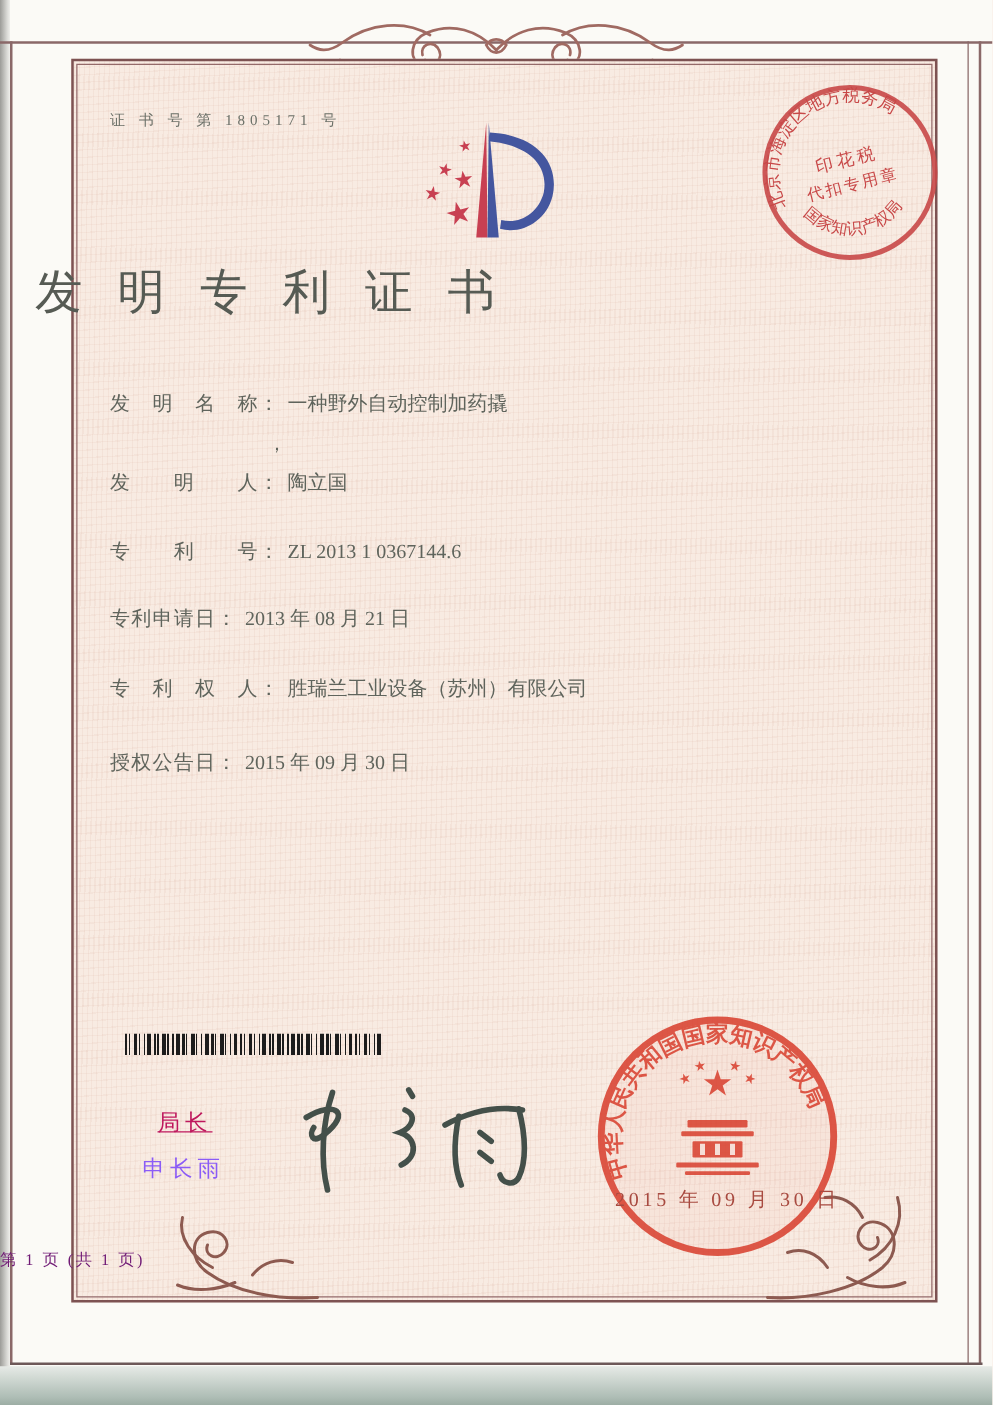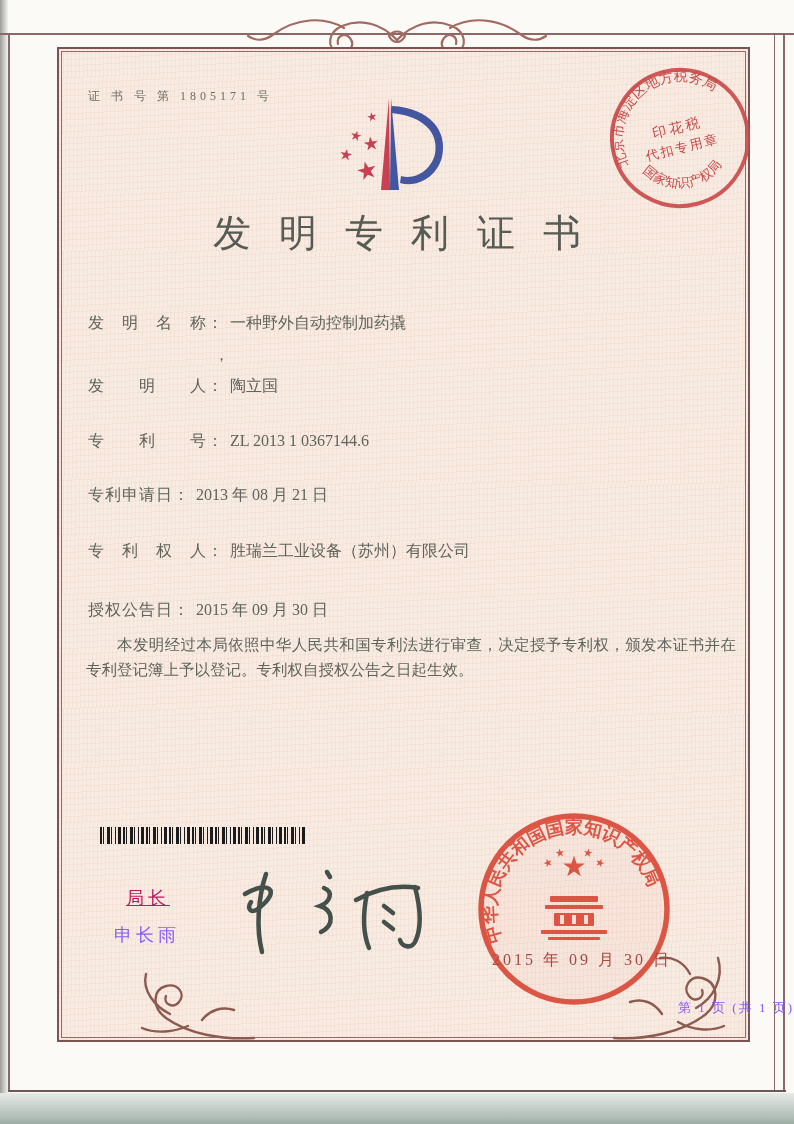--- a/index.html
+++ b/index.html
@@ -27,21 +27,21 @@
     background:
       repeating-linear-gradient(91deg, rgba(205,150,130,0.10) 0 1px, rgba(0,0,0,0) 1px 4px),
       repeating-linear-gradient(-3deg, rgba(205,150,130,0.09) 0 1px, rgba(0,0,0,0) 1px 6px),
       #f8ebe2;
   }
   .frame::after{content:"";position:absolute;left:2px;top:2px;right:2px;bottom:2px;
     border:1px solid #946a6a;pointer-events:none;}
   .flourish{position:absolute;pointer-events:none;}
   
   .cert-no{position:absolute;left:88px;top:88px;font-size:12px;letter-spacing:4px;color:#6b7068;}
-  .title{position:absolute;left:0;top:208px;width:794px;text-align:center;
+  .title{position:absolute;left:0;top:208px;width:794px;text-align:left;
     font-size:38px;color:#565b54;letter-spacing:28px;text-indent:28px;font-weight:500;}
   .field{position:absolute;left:88px;font-size:16px;color:#5f645c;white-space:nowrap;}
   .field .lab{letter-spacing:1px;}
   .field .val{margin-left:6px;}
   .continuation{position:absolute;left:214px;top:346px;font-size:15px;color:#5f645c;}
   .body-text{position:absolute;left:86px;top:632px;width:650px;
     font-size:15.5px;line-height:25px;color:#5f645c;text-align:justify;}
   .body-text p{margin:0;text-indent:2em;}
   .barcode{position:absolute;left:100px;top:827px;width:207px;height:17px;
     background:repeating-linear-gradient(90deg,
@@ -50,22 +50,22 @@
       #1c1c1c 7px 10px,rgba(0,0,0,0) 10px 11px,
       #1c1c1c 11px 12px,rgba(0,0,0,0) 12px 15px,
       #1c1c1c 15px 16px,rgba(0,0,0,0) 16px 18px,
       #1c1c1c 18px 21px,rgba(0,0,0,0) 21px 23px);}
   .signer-role{position:absolute;left:126px;top:886px;font-size:18px;letter-spacing:4px;color:#be185d;text-decoration:underline;}
   .signer-name{position:absolute;left:114px;top:923px;font-size:18px;letter-spacing:4px;color:#8b5cf6;}
   .signature{position:absolute;left:228px;top:858px;width:210px;height:100px;}
   .seal{position:absolute;left:468px;top:803px;width:212px;height:212px;opacity:.87;}
   .seal-date{position:absolute;left:492px;top:950px;font-size:16px;letter-spacing:3px;
     color:#a84a40;z-index:5;}
-  .footer{position:absolute;left:0;top:999px;width:794px;text-align:right;
-    font-size:13px;letter-spacing:2px;color:#8b5cf6;}
+  .footer{position:absolute;left:0;top:999px;width:794px;text-align:left;
+    font-size:13px;letter-spacing:2px;color:#701a75;}
   .stamp{position:absolute;left:600px;top:58px;width:160px;height:160px;
     transform:rotate(-14deg);}
   .logo{position:absolute;left:328px;top:86px;width:154px;height:122px;}
 </style>
 </head>
 <body>
 
 <div class="scan-left"></div>
 <div class="scan-bottom"></div>
 <div class="rule top"></div>
@@ -160,21 +160,20 @@
   <span class="lab">专利申请日：</span><span class="val">2013 年 08 月 21 日</span>
 </div>
 <div class="field" style="top:541px">
   <span class="lab">专　利　权　人：</span><span class="val">胜瑞兰工业设备（苏州）有限公司</span>
 </div>
 <div class="field" style="top:600px">
   <span class="lab">授权公告日：</span><span class="val">2015 年 09 月 30 日</span>
 </div>
 
 <div class="body-text">
-  <p>本发明经过本局依照中华人民共和国专利法进行审查，决定授予专利权，颁发本证书并在专利登记簿上予以登记。专利权自授权公告之日起生效。</p>
 </div>
 
 <div class="barcode"></div>
 
 <div class="signer-role">局长</div>
 <div class="signer-name">申长雨</div>
 
 <svg class="signature" viewBox="0 0 210 100" aria-label="申长雨">
   <g stroke="#44504a" stroke-width="4.5" fill="none" stroke-linecap="round">
     <path d="M 38,16 C 30,40 28,70 34,94"></path>

